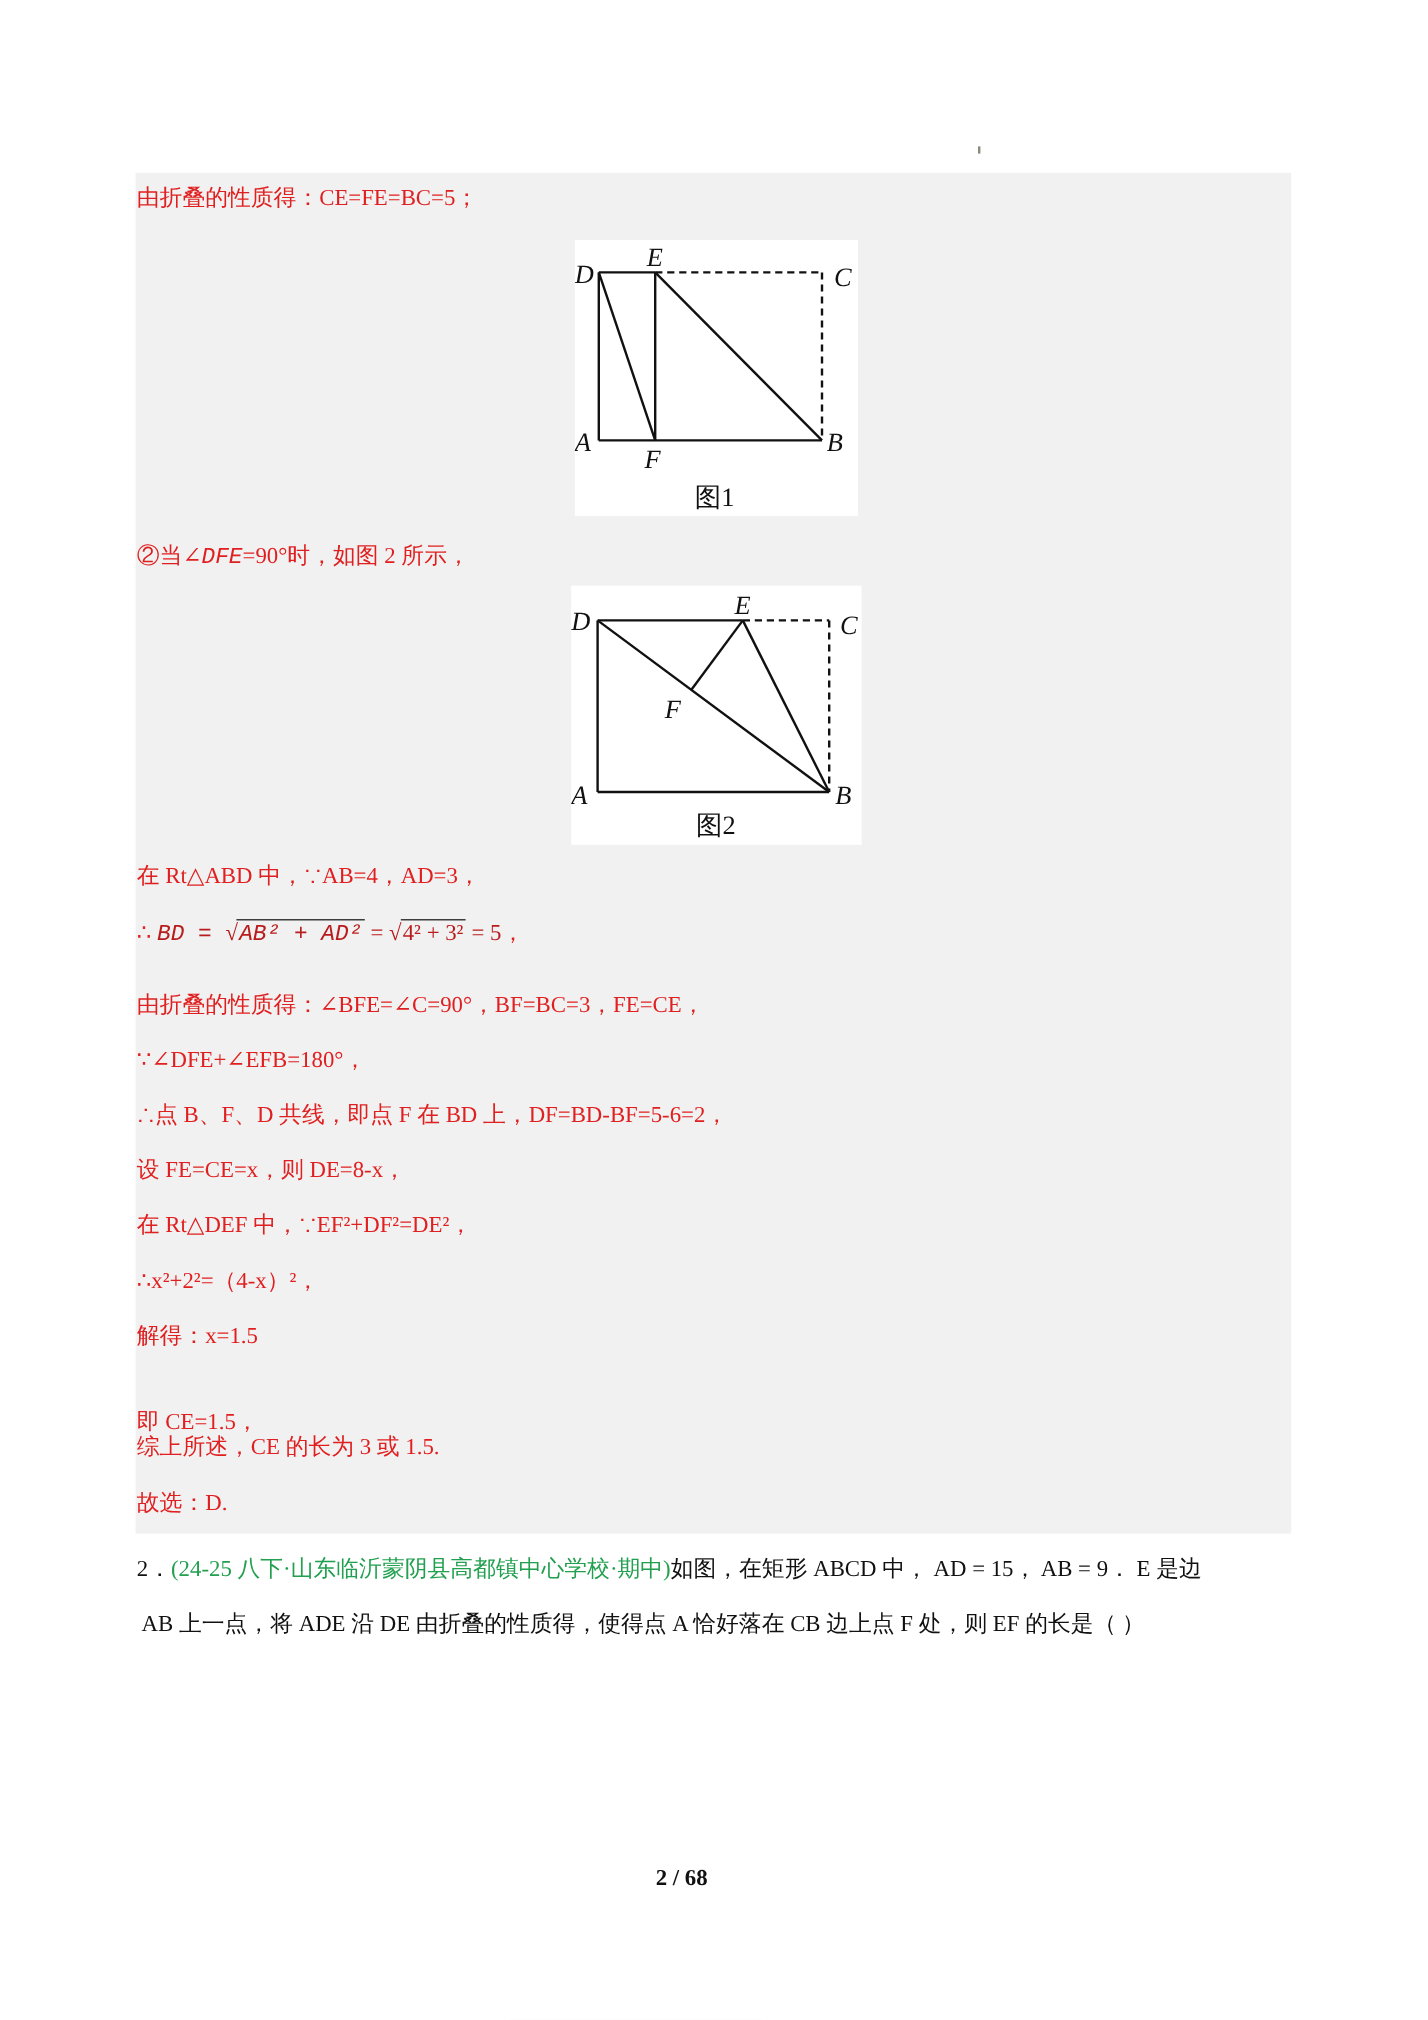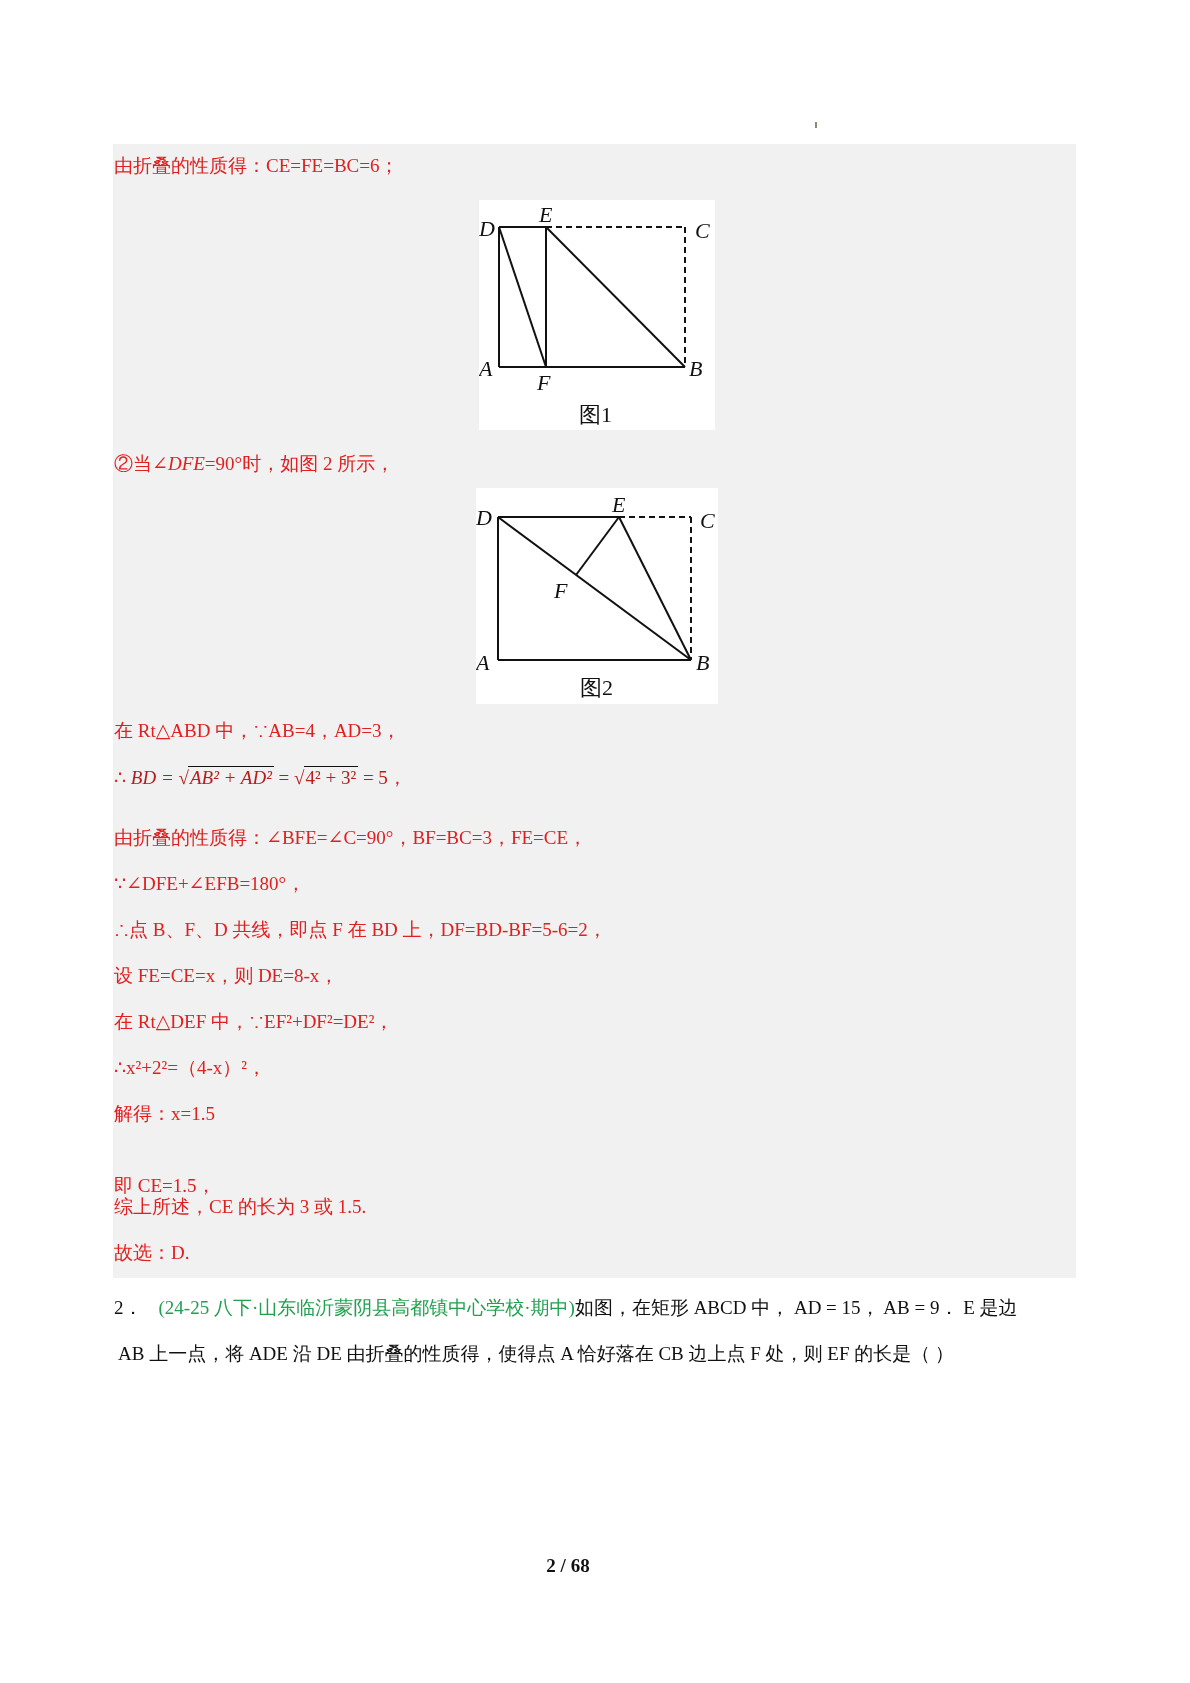--- a/index.html
+++ b/index.html
@@ -1,36 +1,36 @@
 <!DOCTYPE html>
 <html><head>
 <meta charset="utf-8">
 <style>
   html, body { margin: 0; padding: 0; background: #ffffff; }
   body { width: 1190px; height: 1683px; position: relative; overflow: hidden;
          font-family: "Liberation Serif", "DejaVu Serif", serif; }
   .page-mark { position: absolute; left: 815px; top: 122px; width: 2px; height: 6px; background: #8a8a7a; }
   .answer-box { position: absolute; left: 113px; top: 144px; width: 963px; height: 1134px; background: #f1f1f1; }
   .line { position: absolute; left: 114px; color: #e02020; font-size: 19px; line-height: 24px; white-space: nowrap; }
-  .line i { font-style: italic; }
-  .green { color: #22a050; margin-left: 16px; }
+  .line i { font-style: italic; font-family: Liberation Mono, monospace; }
+  .green { color: #22a050; }
   .fig { position: absolute; background: #ffffff; }
   .fig svg { display: block; }
   .q2 { position: absolute; left: 114px; font-size: 19px; line-height: 24px; color: #111; white-space: nowrap; }
   .footer { position: absolute; left: 0; width: 1136px; top: 1555px; text-align: center; font-weight: bold; font-size: 19px; color: #111; }
   .math { color: #b91c1c; font-size: 19px; }
   .sqrt { display: inline-block; border-top: 1.5px solid #111; padding: 0 2px; margin-left: -1px; line-height: 22px; }
 </style>
 </head>
 <body>
 
 <div class="page-mark"></div>
 <div class="answer-box"></div>
 
-<div class="line" style="top:154px">由折叠的性质得：CE=FE=BC=6；</div>
+<div class="line" style="top:154px">由折叠的性质得：CE=FE=BC=5；</div>
 
 <div class="fig" style="left:479px; top:200px; width:236px; height:230px;">
   <svg width="236" height="230" viewBox="0 0 236 230">
     <g stroke="#111" stroke-width="2" fill="none">
       <line x1="20" y1="27" x2="67" y2="27"></line>
       <line x1="20" y1="27" x2="20" y2="167"></line>
       <line x1="20" y1="167" x2="206" y2="167"></line>
       <line x1="67" y1="27" x2="67" y2="167"></line>
       <line x1="20" y1="27" x2="67" y2="167"></line>
       <line x1="67" y1="27" x2="206" y2="167"></line>

